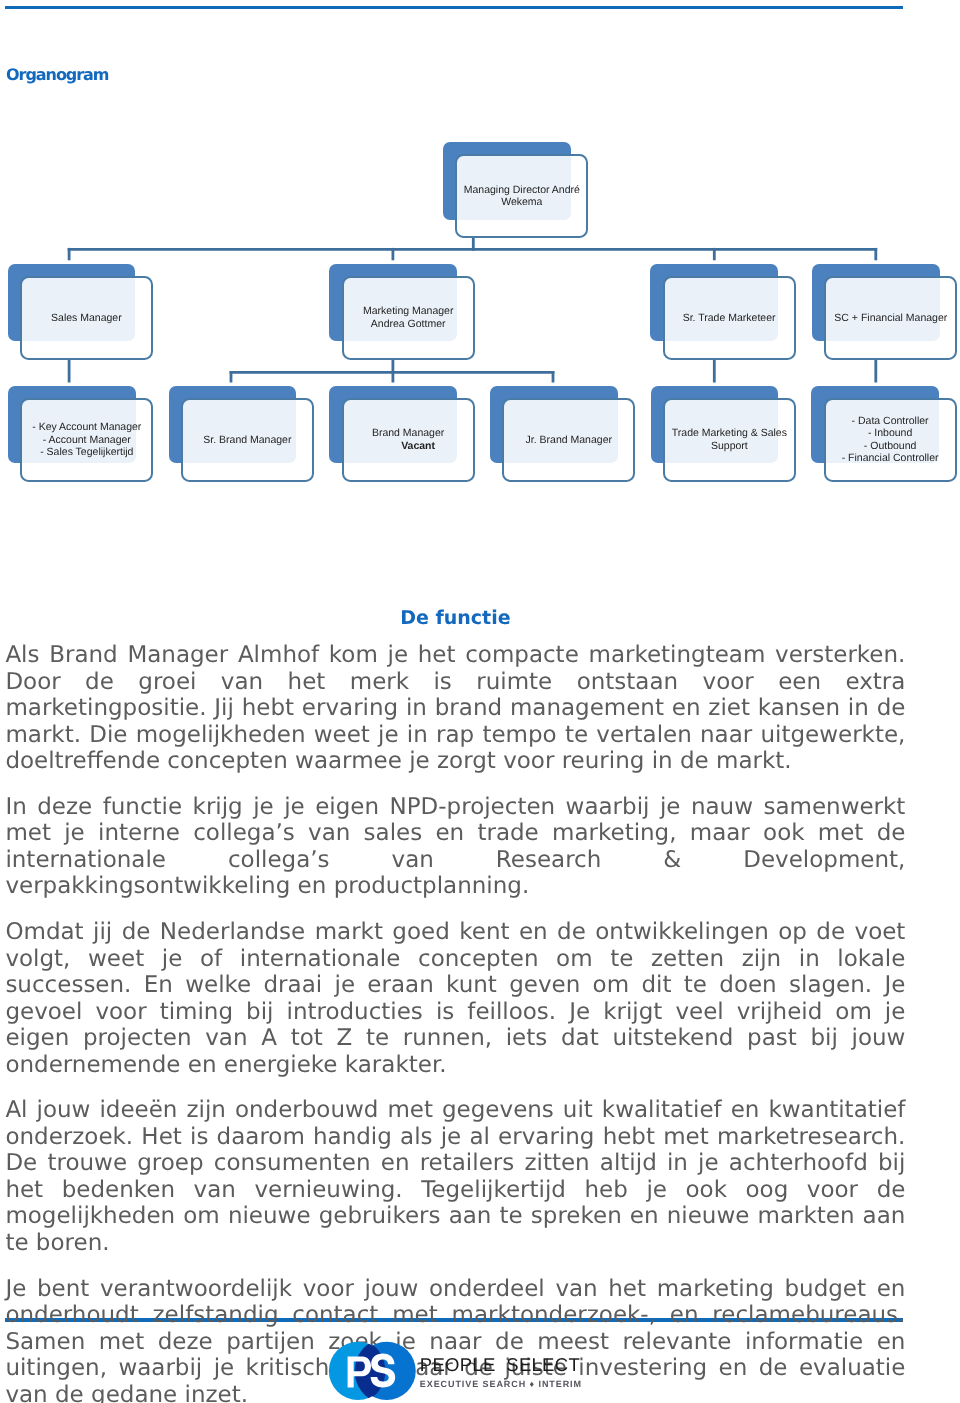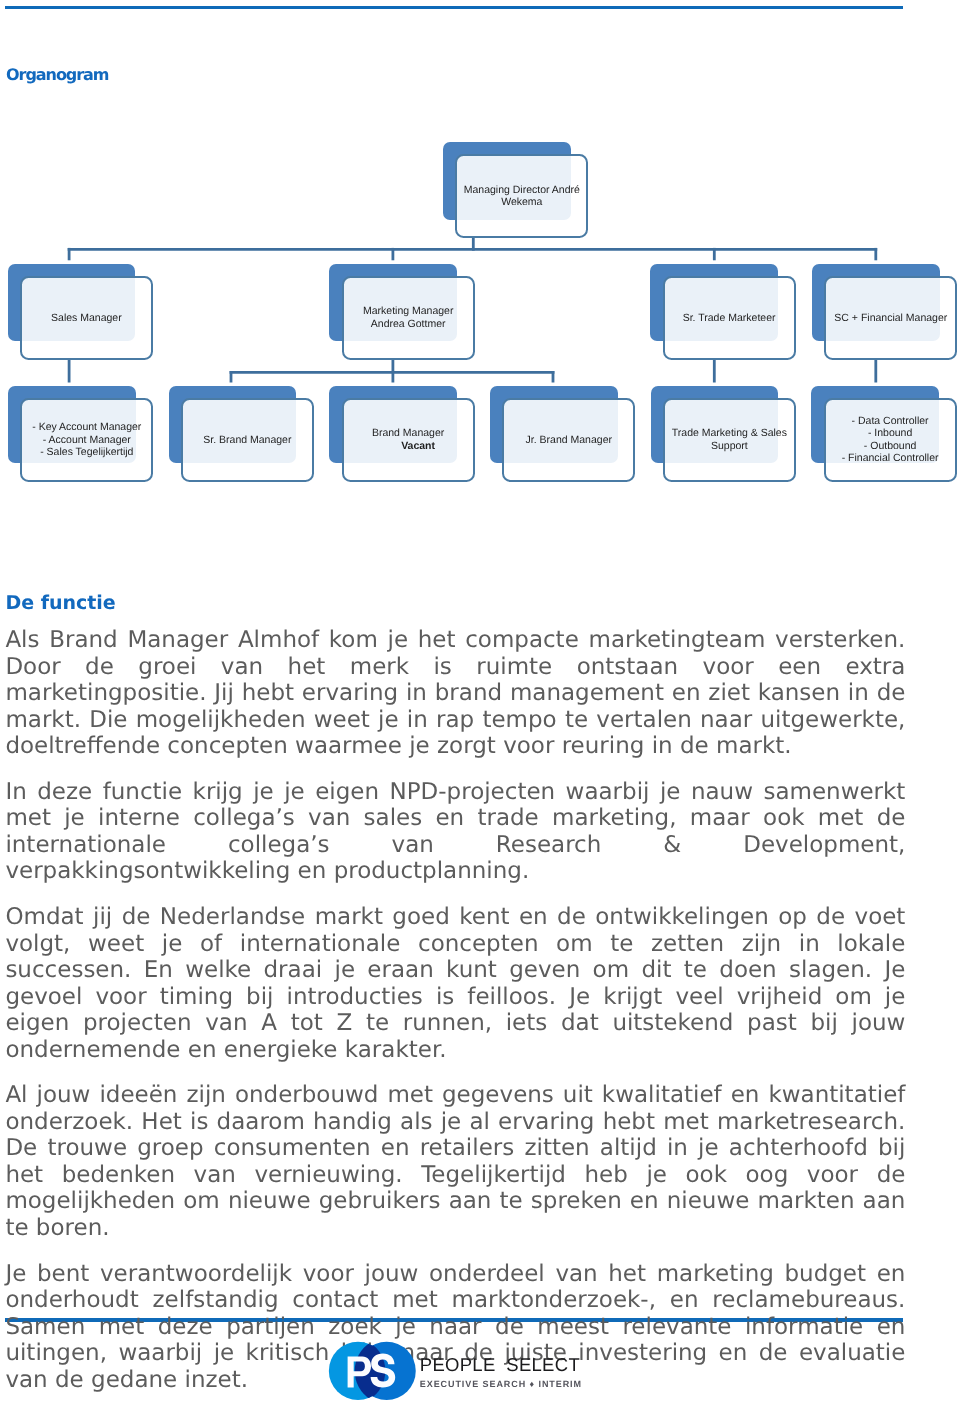--- a/index.html
+++ b/index.html
@@ -19,21 +19,21 @@
   .node-card{position:absolute;left:12.3px;top:12px;width:133px;height:84.3px;
       box-sizing:border-box;border:2.6px solid #4A7BA4;border-radius:8.5px;
       background:rgba(255,255,255,0.885);display:flex;align-items:center;
       justify-content:center;}
   .node-text{font-family:"Liberation Sans",sans-serif;font-size:10.5px;line-height:12.4px;
       color:#1E1E1E;text-align:center;width:100%;}
   .node-text b{font-weight:bold;margin-left:20px;}
   
   #content{position:absolute;left:5.4px;top:592px;width:900px;}
   #section-heading{font-weight:bold;font-size:19px;line-height:22px;color:#1269BE;
-      letter-spacing:0px;margin:0 0 13px 0;}
+      letter-spacing:0px;margin:15px 0 13px 0;text-align:center;}
   .para{font-size:23px;line-height:26.5px;color:#5C5C5C;text-align:justify;margin:0 0 19.3px 0;}
   .para:last-child{margin-bottom:1px;}
   
   #logo{position:absolute;left:326px;top:1336px;width:268px;height:68px;}
 </style>
 </head>
 <body>
 
 <div class="rule" id="rule-top"></div>
 <div class="rule" id="rule-bottom"></div>

